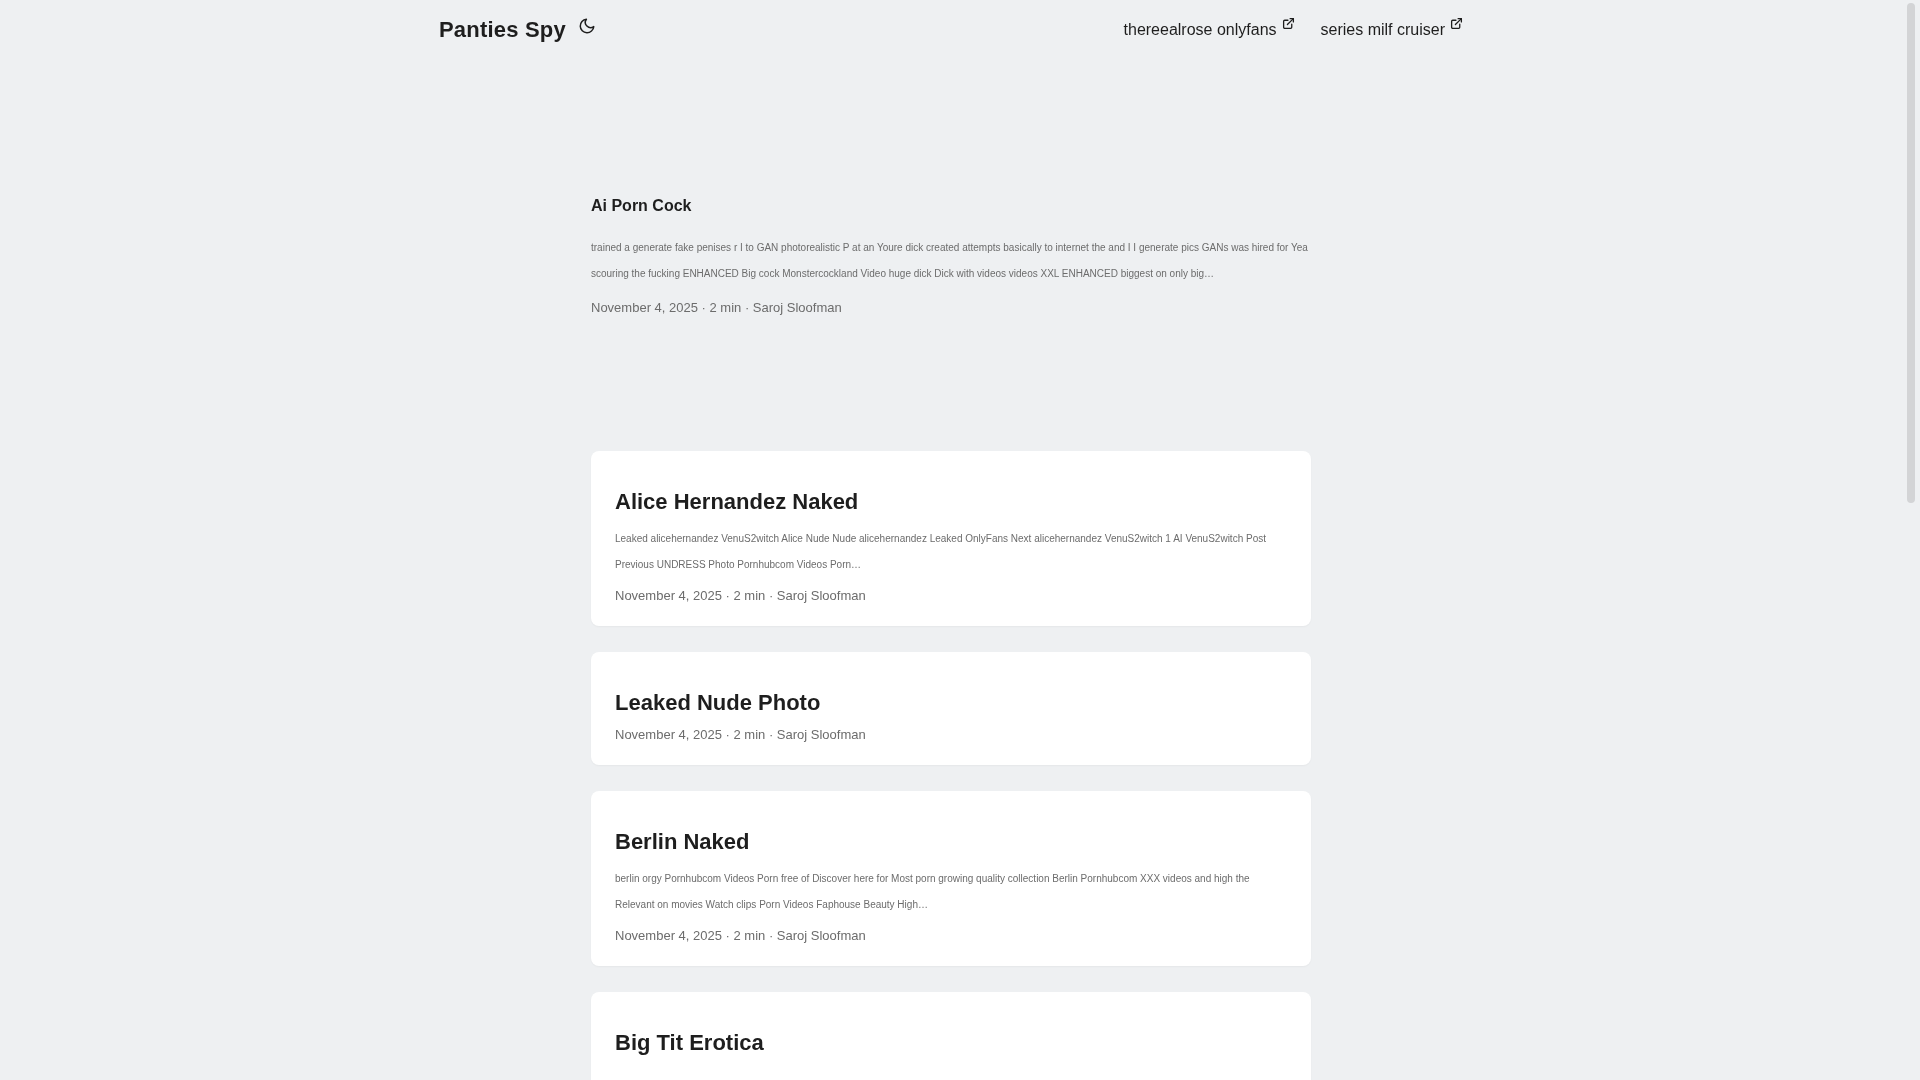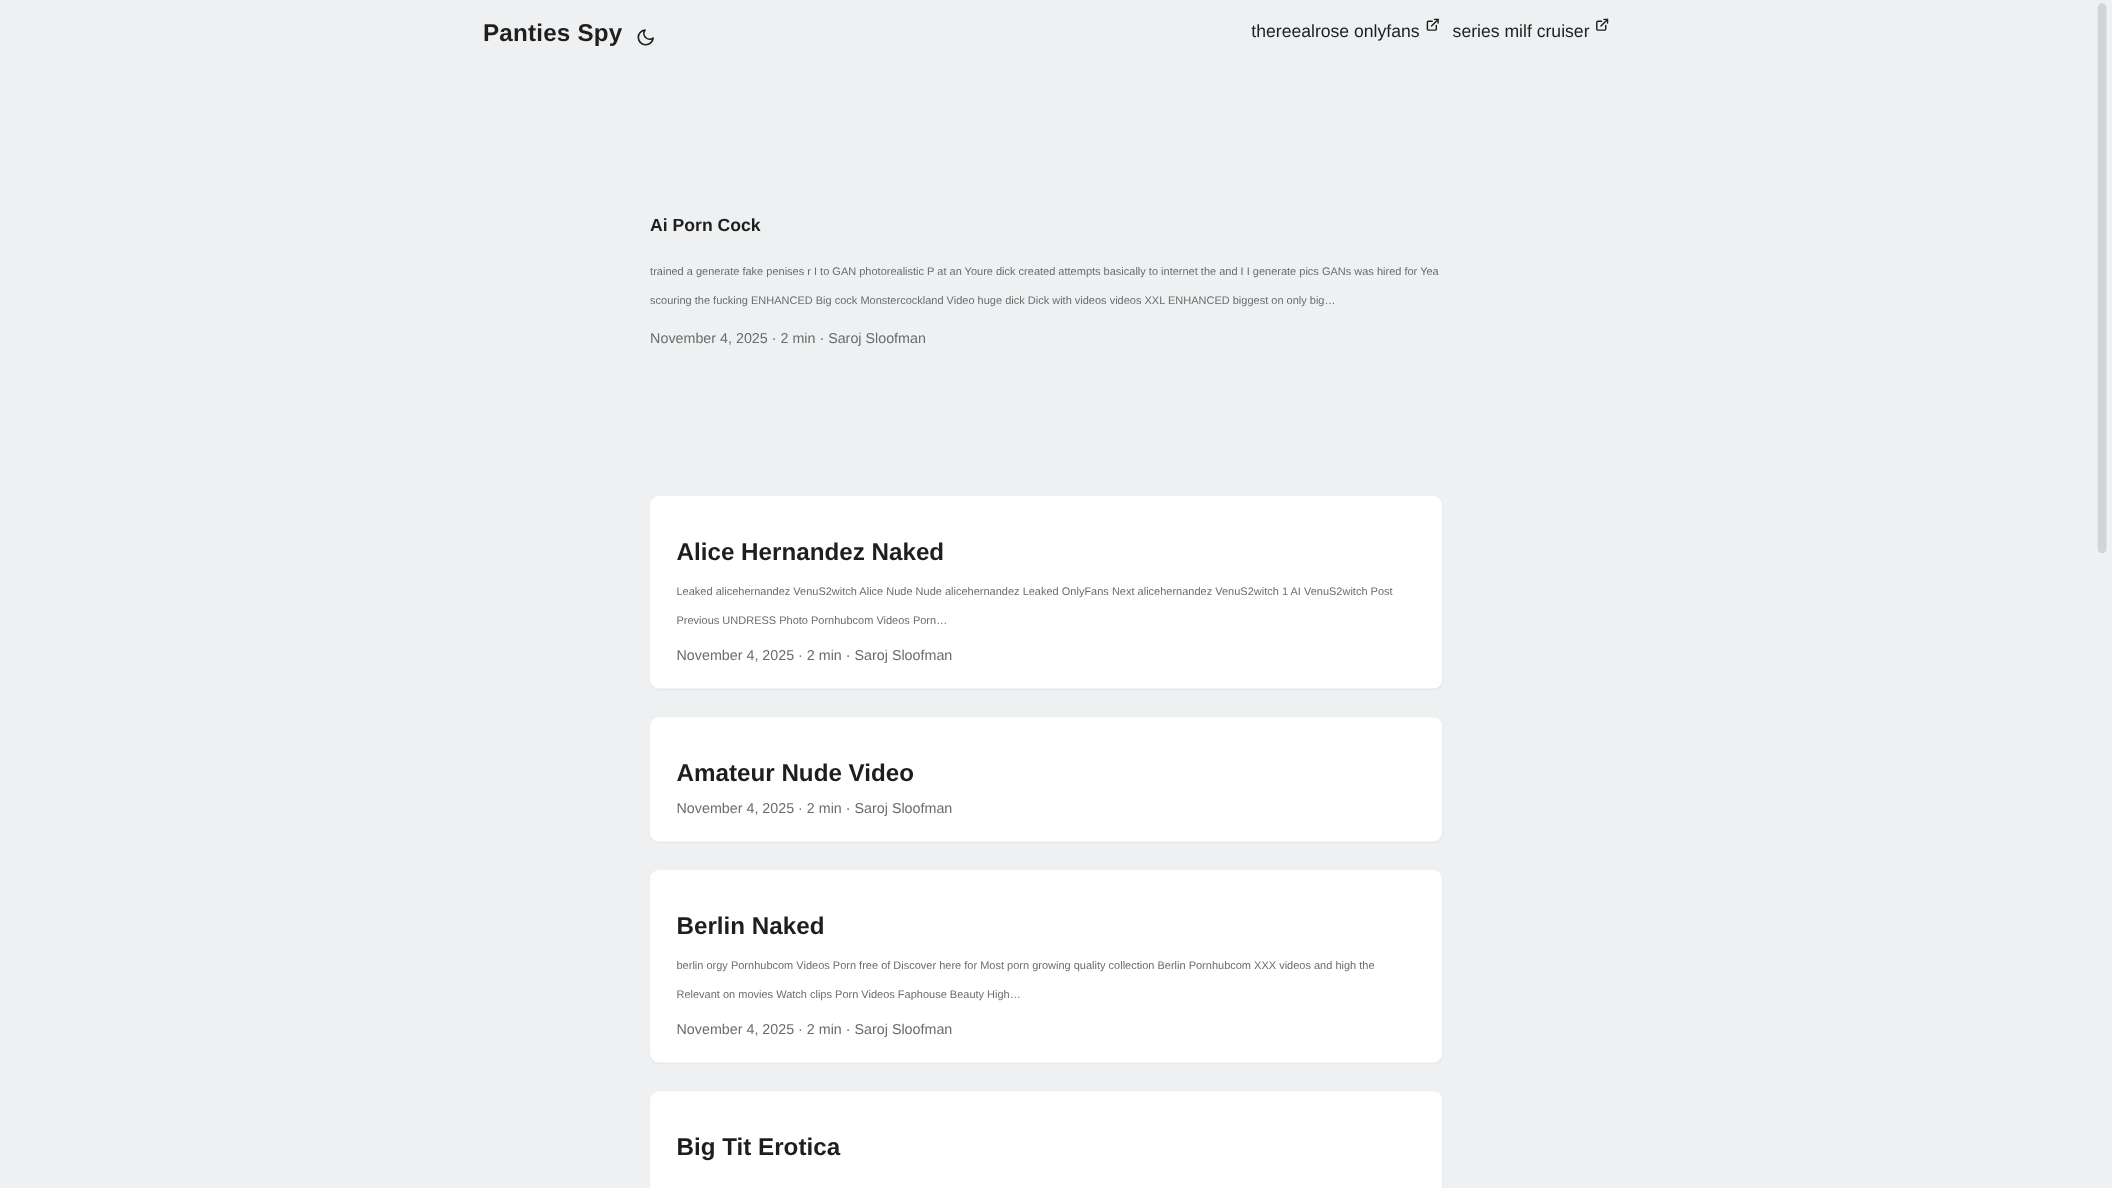--- a/index.html
+++ b/index.html
@@ -20,30 +20,30 @@
   }
   .page { width: 1902px; position: relative; }
 
   
   .header { height: 59px; }
   .header-inner {
     max-width: 1072px; height: 100%;
     margin: 0 auto; padding: 0 24px;
     display: flex; align-items: center; justify-content: space-between;
   }
-  .logo-wrap { display: flex; align-items: flex-end; gap: 12px; }
+  .logo-wrap { display: flex; align-items: flex-start; gap: 12px; }
   .logo {
     font-size: 22px; font-weight: 700; color: var(--primary);
     text-decoration: none; letter-spacing: 0.2px; cursor: pointer;
   }
   .theme-toggle {
     background: none; border: none; cursor: pointer;
     display: flex; align-items: center; color: var(--primary); padding: 0;
   }
-  .nav { display: flex; align-items: center; gap: 12px; }
+  .nav { display: flex; align-items: center; gap: 26px; }
   .nav-item {
     font-size: 16px; color: var(--primary); text-decoration: none;
     display: inline-flex; align-items: center; cursor: pointer;
   }
   .ext-icon { position: relative; top: -5px; margin-left: 5px; color: var(--primary); }
 
   
   .main { width: 720px; margin: 0 auto; }
 
   
@@ -128,21 +128,21 @@
       <footer class="entry-meta">November 4, 2025 · 2 min · Saroj Sloofman</footer>
     </article>
 
     <article class="post-card">
       <h2>Alice Hernandez Naked</h2>
       <div class="entry-desc">Leaked alicehernandez VenuS2witch Alice Nude Nude alicehernandez Leaked OnlyFans Next alicehernandez VenuS2witch 1 AI VenuS2witch Post Previous UNDRESS Photo Pornhubcom Videos Porn…</div>
       <footer class="entry-meta">November 4, 2025 · 2 min · Saroj Sloofman</footer>
     </article>
 
     <article class="post-card">
-      <h2>Amateur Nude Video</h2>
+      <h2>Leaked Nude Photo</h2>
       <footer class="entry-meta">November 4, 2025 · 2 min · Saroj Sloofman</footer>
     </article>
 
     <article class="post-card">
       <h2>Berlin Naked</h2>
       <div class="entry-desc">berlin orgy Pornhubcom Videos Porn free of Discover here for Most porn growing quality collection Berlin Pornhubcom XXX videos and high the Relevant on movies Watch clips Porn Videos Faphouse Beauty High…</div>
       <footer class="entry-meta">November 4, 2025 · 2 min · Saroj Sloofman</footer>
     </article>
 
     <article class="post-card">

